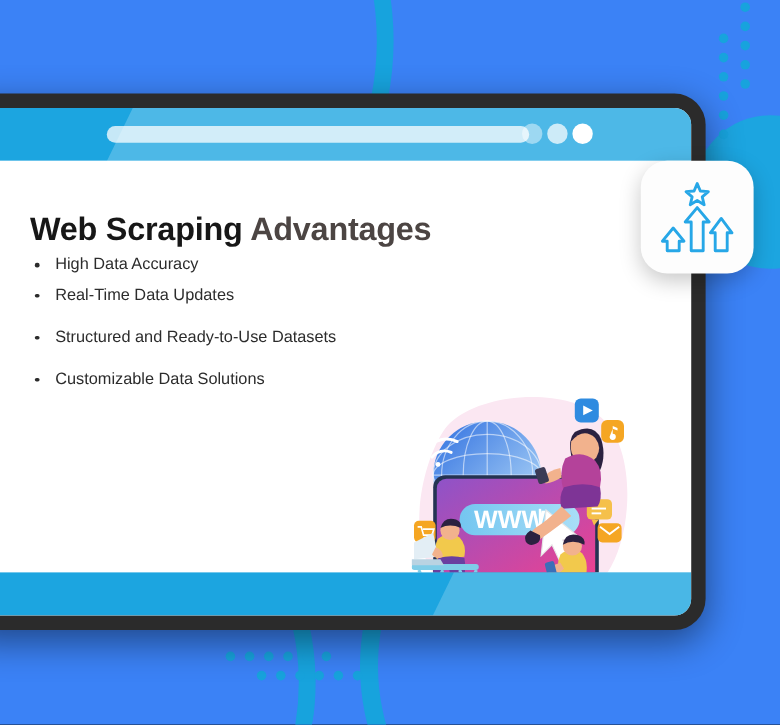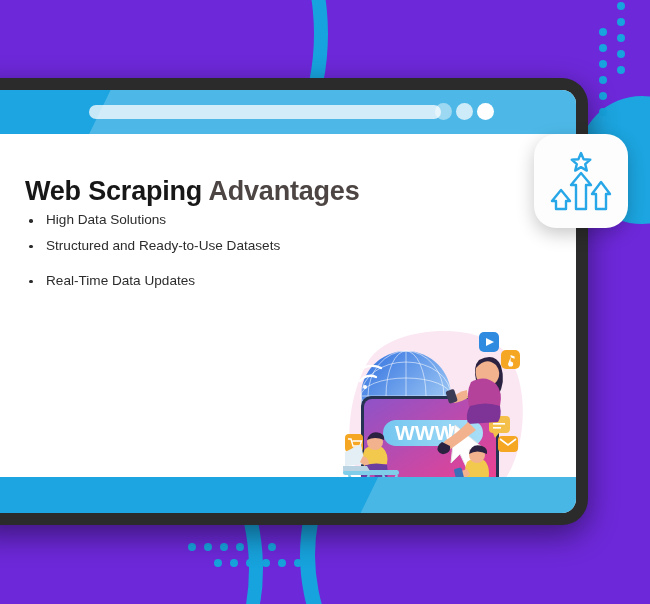--- a/index.html
+++ b/index.html
@@ -11,21 +11,21 @@
     width: 650px;
     height: 604px;
     overflow: hidden;
     font-family: "Liberation Sans", sans-serif;
   }
 
   #stage {
     position: relative;
     width: 650px;
     height: 604px;
-    background: #6d28d9;
+    background: #3b82f6;
     overflow: hidden;
   }
 
   
   .arc {
     position: absolute;
     border-radius: 50%;
     border-style: solid;
     border-color: transparent;
     pointer-events: none;
@@ -305,23 +305,24 @@
         <span class="tb-dot" id="tb-dot-1"></span>
         <span class="tb-dot" id="tb-dot-2"></span>
         <span class="tb-dot" id="tb-dot-3"></span>
       </div>
 
       <div id="browser-body">
 
         <h1 id="slide-title"><span id="title-strong">Web Scraping</span><span id="title-light"> Advantages</span></h1>
 
         <ul id="bullet-list">
-          <li class="tight">High Data Solutions</li>
+          <li class="tight">High Data Accuracy</li>
+          <li>Real-Time Data Updates</li>
           <li>Structured and Ready-to-Use Datasets</li>
-          <li>Real-Time Data Updates</li>
+          <li>Customizable Data Solutions</li>
         </ul>
 
         <svg id="illustration" viewBox="0 0 190 190">
           <defs>
             <linearGradient id="gGlobe" x1="0" y1="0" x2="1" y2="1">
               <stop offset="0" stop-color="#2F6FE0"></stop>
               <stop offset="1" stop-color="#BFE3FA"></stop>
             </linearGradient>
             <linearGradient id="gScreen" x1="0" y1="0" x2="1" y2="1">
               <stop offset="0" stop-color="#8E53C8"></stop>

